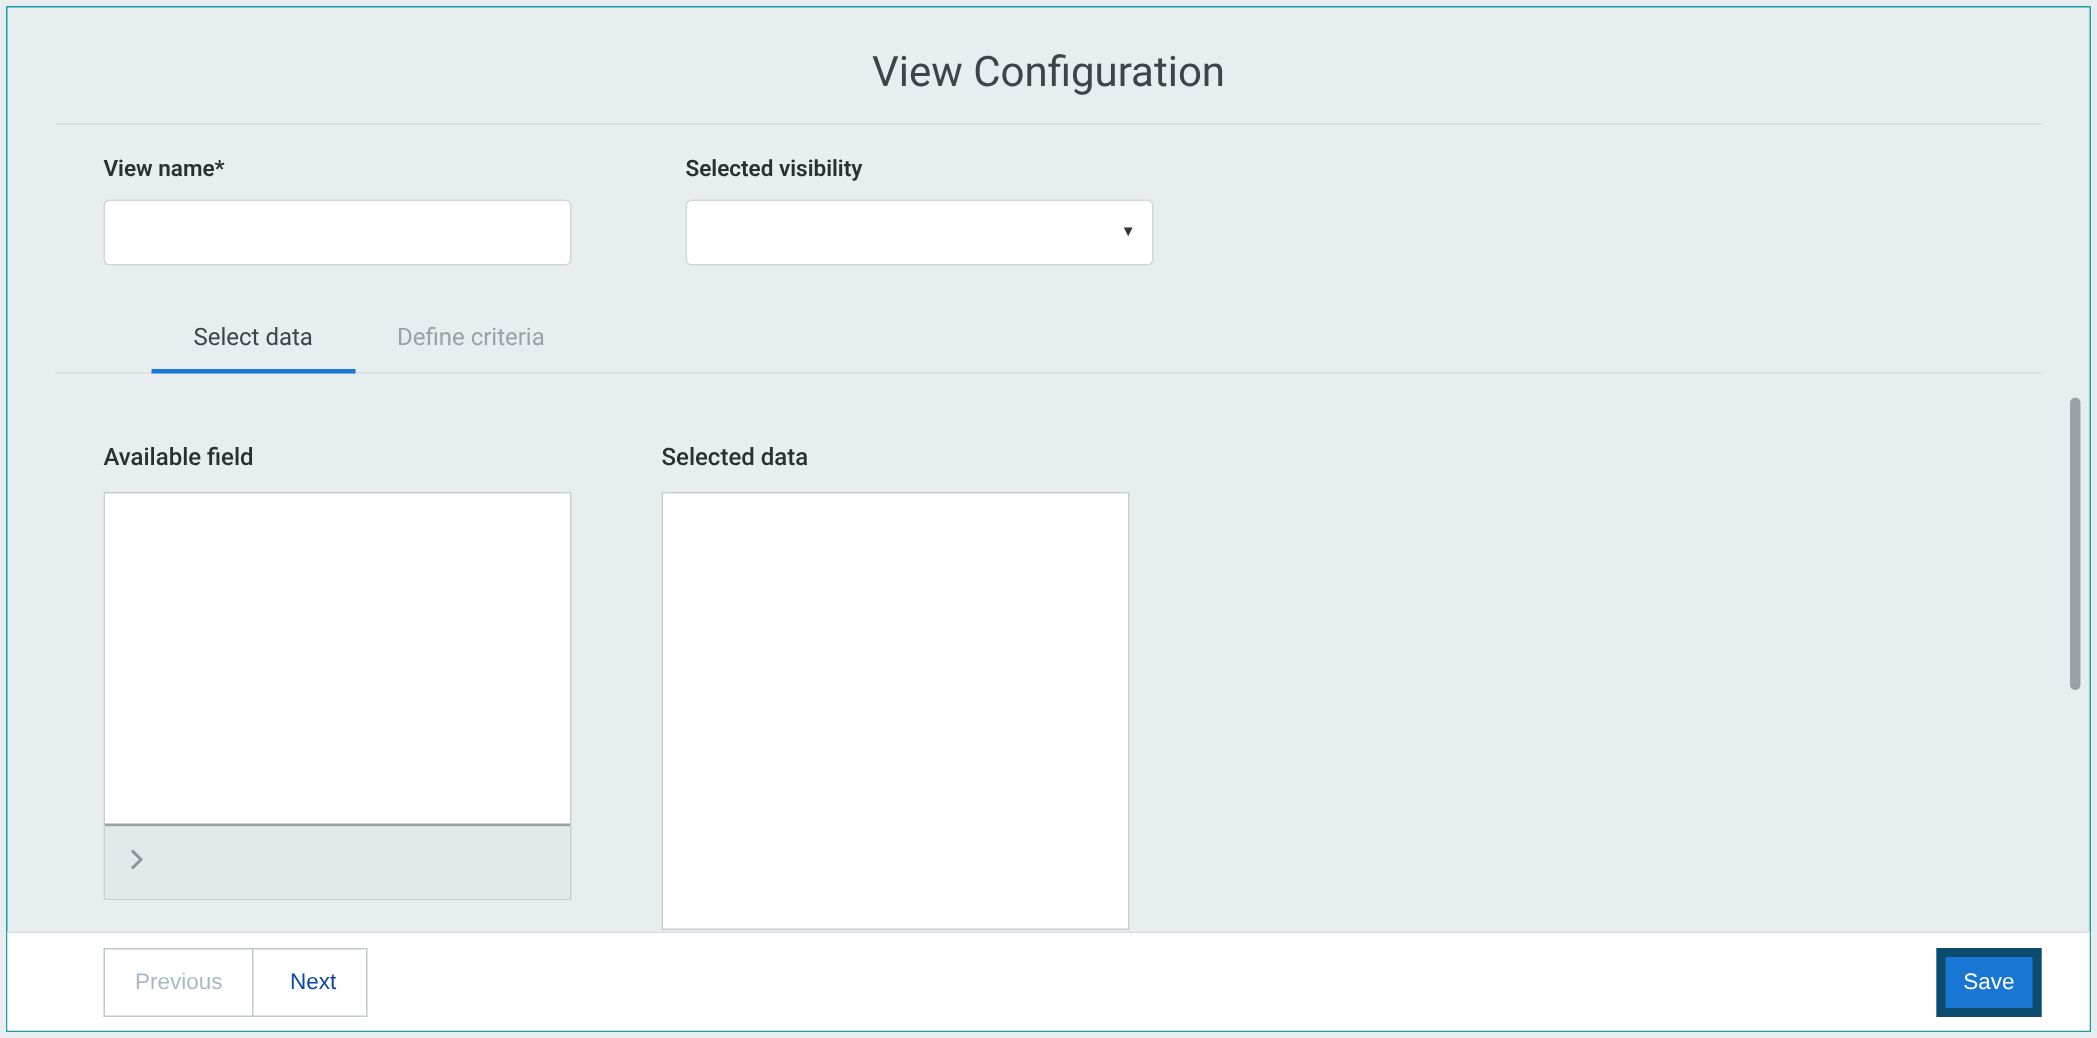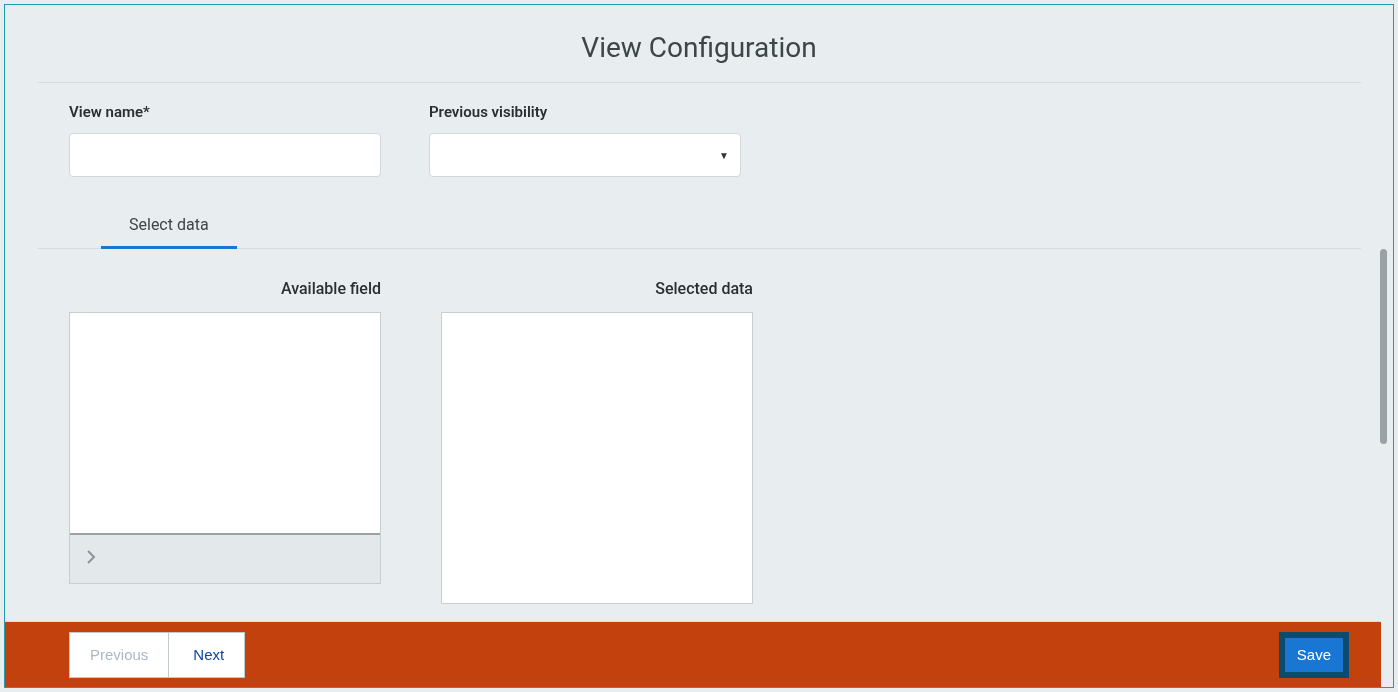--- a/index.html
+++ b/index.html
@@ -29,21 +29,21 @@
       padding: 0 32px 18px 32px;
       text-align: center;
     }
     .divider-top {
       border-top: 1px solid #d6dde0;
       margin: 0 32px;
     }
     .form-row {
       display: flex;
       padding: 20px 32px 0 64px;
-      gap: 48px;
+      gap: 76px;
     }
     .field-group {
       display: flex;
       flex-direction: column;
     }
     .field-label {
       font-size: 15px;
       font-weight: 600;
       color: #2a2f31;
       margin-bottom: 12px;
@@ -79,21 +79,21 @@
       top: 50%;
       transform: translateY(-50%);
       font-size: 10px;
       color: #333;
       pointer-events: none;
     }
     .tabs {
       display: flex;
       padding: 28px 0 0 64px;
       border-bottom: 1px solid #d6dde0;
-      margin: 0 32px 0 32px;
+      margin: 0 32px 16px 32px;
     }
     .tab {
       padding: 10px 28px 12px 28px;
       font-size: 16px;
       color: #9aa2a6;
       cursor: pointer;
       border-bottom: 3px solid transparent;
       margin-bottom: -1px;
     }
     .tab.active {
@@ -105,21 +105,20 @@
       padding: 30px 32px 0 64px;
       display: flex;
       gap: 60px;
       height: 360px;
     }
     .field-col-label {
       font-size: 16px;
       font-weight: 500;
       color: #2a2f31;
       margin-bottom: 14px;
-      text-align: right;
     }
     .list-box {
       width: 312px;
       background: #fff;
       border: 1px solid #c7ced1;
     }
     .available-col .list-box-inner {
       height: 222px;
       border-bottom: 2px solid #9aa2a6;
     }
@@ -138,29 +137,29 @@
       right: 6px;
       top: 0;
       width: 7px;
       height: 195px;
       background: #9aa2a6;
       border-radius: 4px;
     }
     .footer {
       position: absolute;
       left: 0;
-      right: 12px;
+      right: 0;
       bottom: 0;
       height: 66px;
       border-top: 1px solid #d6dde0;
       display: flex;
       align-items: center;
       justify-content: space-between;
       padding: 0 32px 0 64px;
-      background: #c2410c;
+      background: #ffffff;
     }
     .footer-left {
       display: flex;
     }
     .btn {
       height: 46px;
       padding: 0 20px;
       font-size: 15px;
       border: 1px solid #c1c9cd;
       background: #fff;
@@ -191,32 +190,33 @@
 <div class="panel">
   <h1 class="panel-title">View Configuration</h1>
   <div class="divider-top"></div>
 
   <div class="form-row">
     <div class="field-group">
       <label class="field-label">View name*</label>
       <input class="text-input" type="text" value="" style="">
     </div>
     <div class="field-group">
-      <label class="field-label">Previous visibility</label>
+      <label class="field-label">Selected visibility</label>
       <div class="select-wrap">
         <select class="select-input">
           <option></option>
         </select>
         <span class="select-caret">▼</span>
       </div>
     </div>
   </div>
 
   <div class="tabs">
     <div class="tab active">Select data</div>
+    <div class="tab">Define criteria</div>
   </div>
 
   <div class="content-area">
     <div class="available-col">
       <div class="field-col-label">Available field</div>
       <div class="list-box">
         <div class="list-box-inner"></div>
         <div class="list-box-footer">
           <span class="chevron-right">
             <svg width="10" height="16" viewBox="0 0 10 16">

